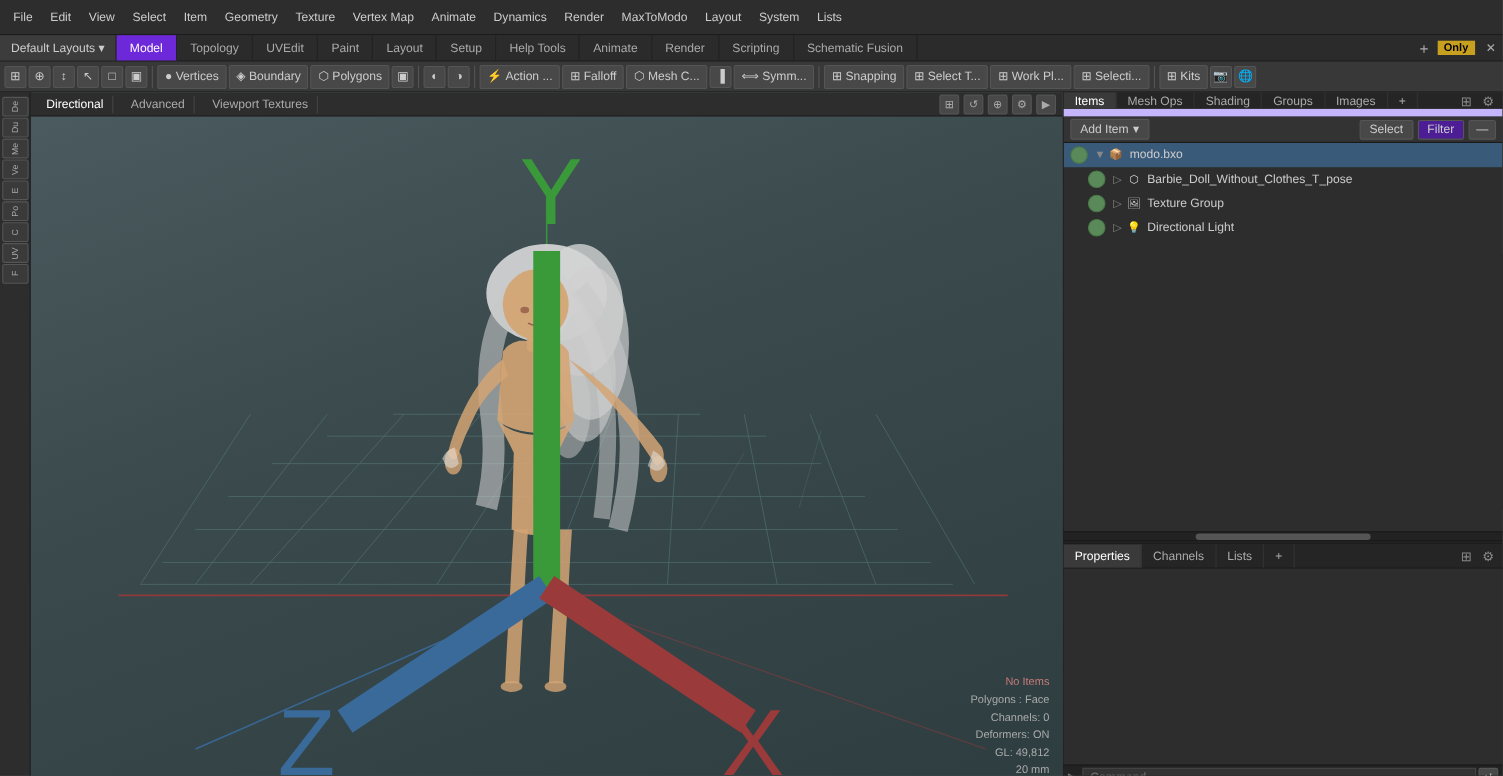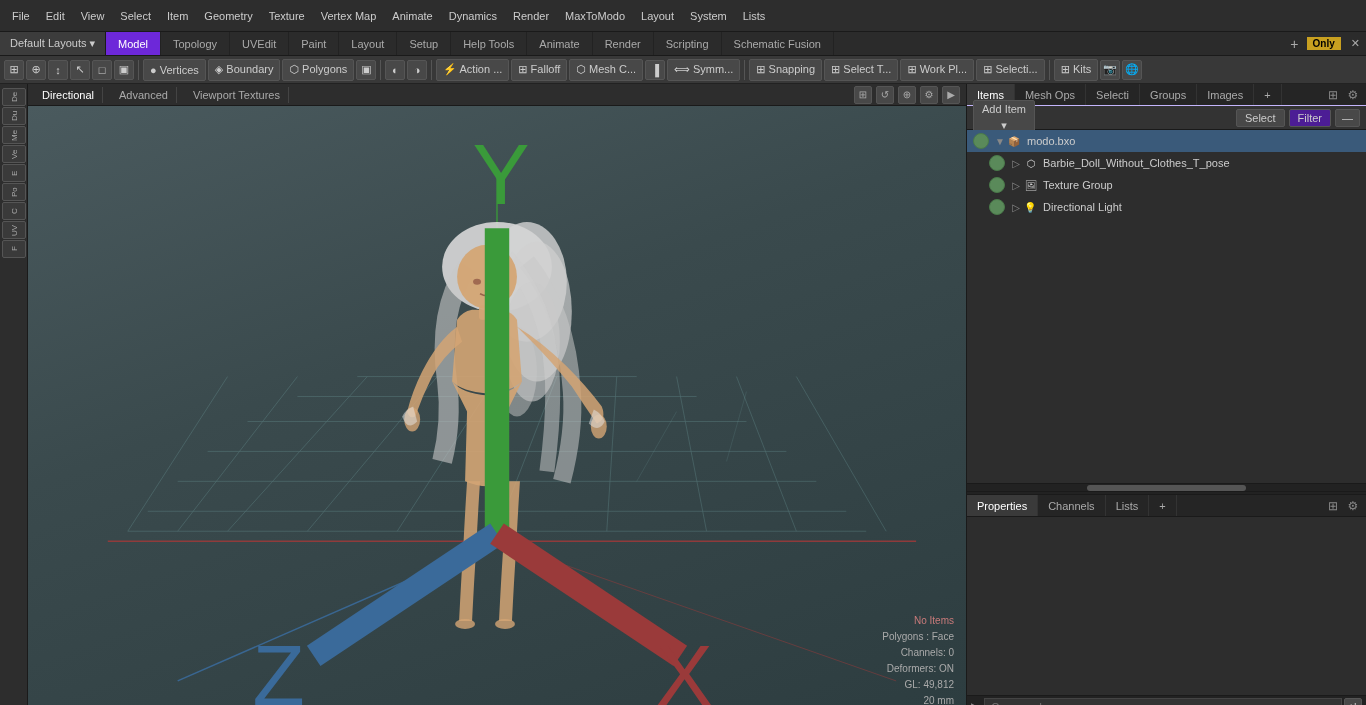--- a/index.html
+++ b/index.html
@@ -247,21 +247,21 @@
       display: flex;
       flex-direction: column;
     }
 
     
     .panel-tabs {
       display: flex;
       align-items: center;
       height: 22px;
       background: #252525;
-      border-bottom: 1px solid #c4b5fd;
+      border-bottom: 7px solid #c4b5fd;
     }
     .panel-tab {
       padding: 2px 10px;
       font-size: 11px;
       color: #aaa;
       cursor: pointer;
       border-right: 1px solid #333;
       height: 100%;
       display: flex;
       align-items: center;
@@ -301,21 +301,20 @@
       display: flex;
       align-items: center;
       gap: 4px;
       padding: 2px 8px;
       background: #484848;
       border: 1px solid #555;
       border-radius: 2px;
       color: #ccc;
       font-size: 11px;
       cursor: pointer;
-      flex-direction: column;
     }
     .item-controls {
       margin-left: auto;
       display: flex;
       align-items: center;
       gap: 4px;
     }
     .select-btn {
       padding: 2px 8px;
       background: #484848;
@@ -715,21 +714,21 @@
       <span>Position X, Y, Z:</span>
       <span style="margin-left:6px;">-123 mm, 276 mm, 0 m</span>
     </div>
   </div>
 
   <div class="right-panel">
 
     <div class="panel-tabs">
       <div class="panel-tab active">Items</div>
       <div class="panel-tab">Mesh Ops</div>
-      <div class="panel-tab">Selecti</div>
+      <div class="panel-tab">Shading</div>
       <div class="panel-tab">Groups</div>
       <div class="panel-tab">Images</div>
       <div class="panel-tab">+</div>
       <div class="panel-tab-end">
         <div class="panel-icon-btn">⊞</div>
         <div class="panel-icon-btn">⚙</div>
       </div>
     </div>
 
     <div class="add-item-row">

